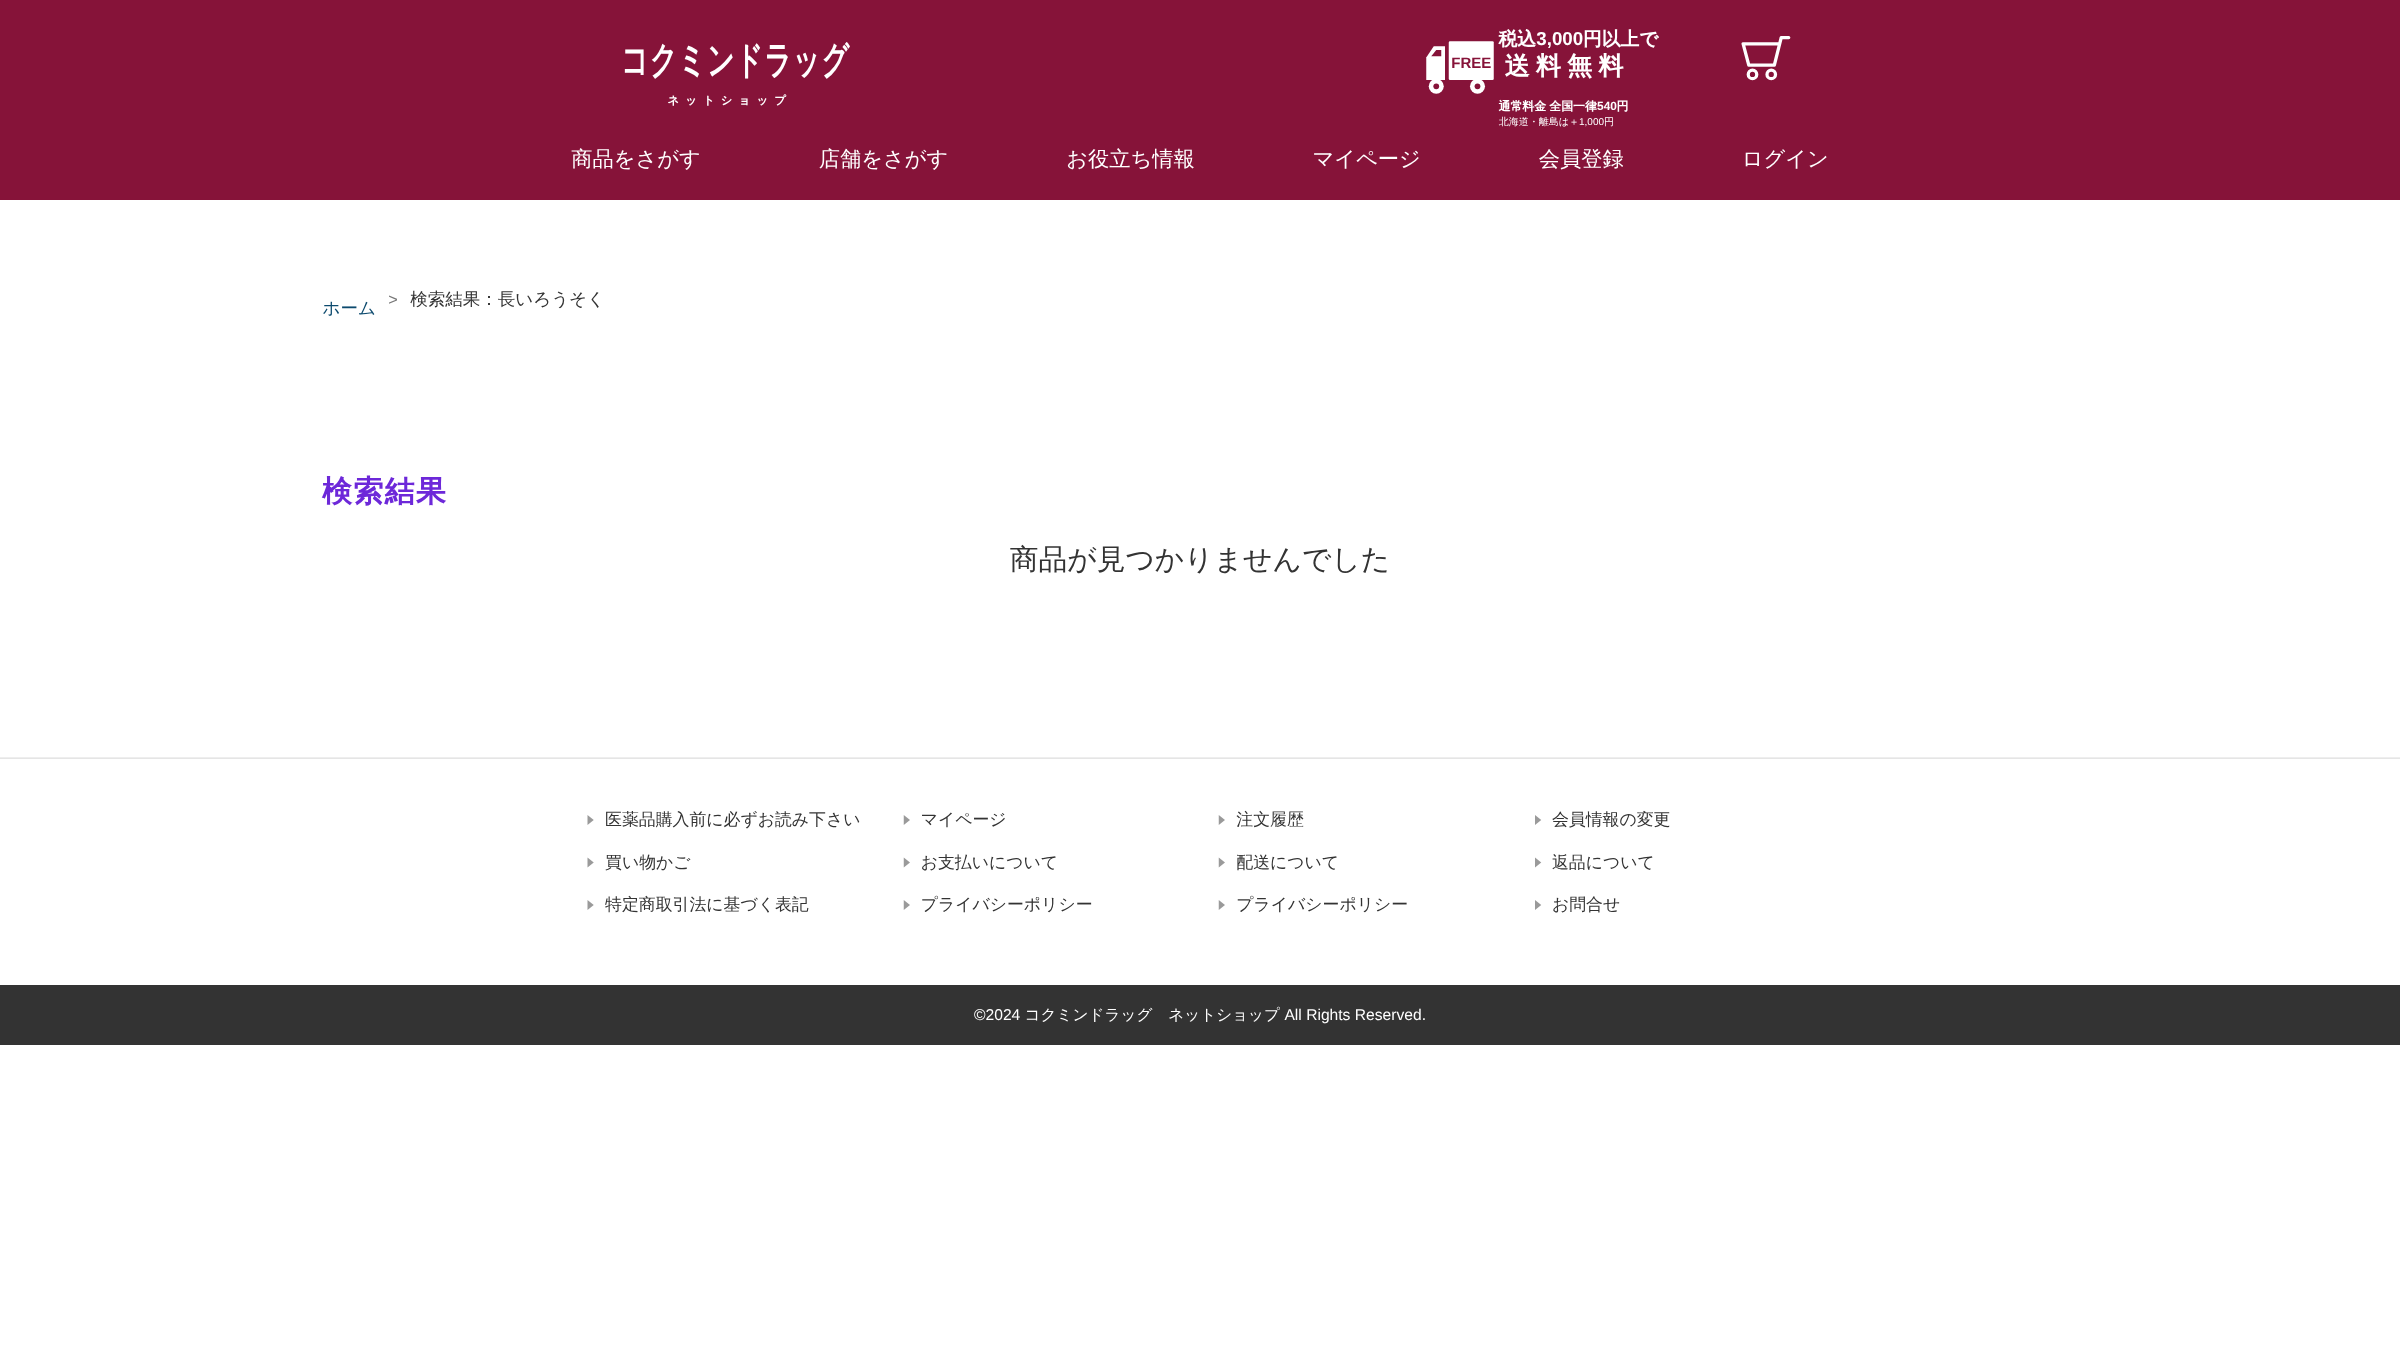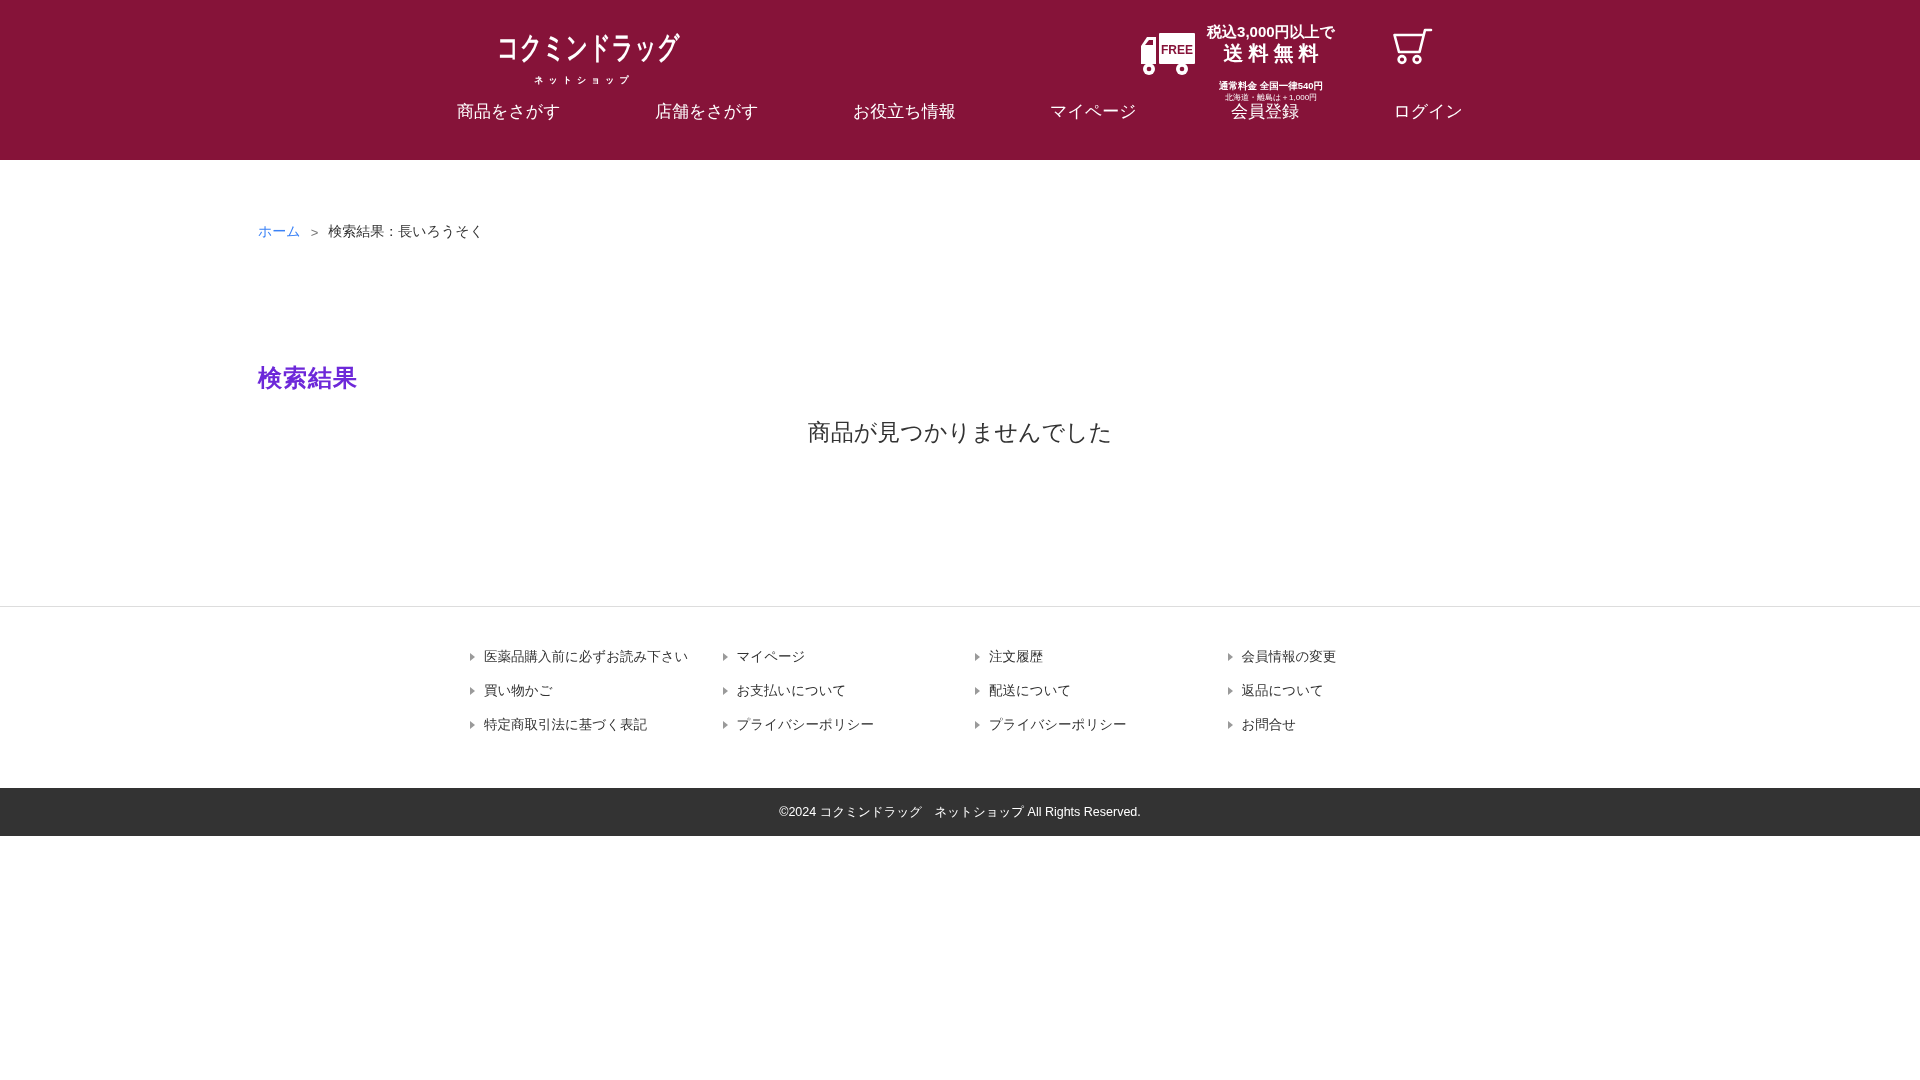--- a/index.html
+++ b/index.html
@@ -23,37 +23,37 @@
   .logo-subtitle { width: 174px; text-align: center; font-size: 9px; letter-spacing: 5px; margin-top: 5px; font-weight: bold; }
 
   .search-bar { position: absolute; left: 285px; top: 42px; width: 348px; height: 34px;
                 background: #fff; border-radius: 17px; display: flex; align-items: center;
                 padding: 0 10px 0 16px; }
   .search-input { flex: 1; border: none; outline: none; background: transparent;
                   font-size: 14px; color: #333; font-family: inherit; }
   .search-button { border: none; background: transparent; padding: 2px; cursor: pointer; display: flex; align-items: center; }
 
   .truck-wrap { position: absolute; left: 684px; top: 31px; }
-  .ship-text { position: absolute; left: 744px; top: 23px; width: 144px; text-align: center; color: #fff; line-height: 1.15; }
+  .ship-text { position: absolute; left: 744px; top: 23px; width: 144px; color: #fff; line-height: 1.15; }
   .ship-line1 { font-size: 15px; font-weight: bold; white-space: nowrap; }
   .ship-line2 { font-size: 20px; font-weight: bold; letter-spacing: 5px; margin-top: 2px; white-space: nowrap; text-indent: 5px; }
   .ship-line3 { font-size: 9.5px; margin-top: 16px; white-space: nowrap; font-weight: bold; }
   .ship-line4 { font-size: 8px; margin-top: 1px; white-space: nowrap; }
 
   .cart-button { position: absolute; left: 934px; top: 26px; display: block; }
 
-  .main-nav { position: absolute; left: 2px; right: 2px; top: 100px; display: flex; justify-content: space-between; }
+  .main-nav { position: absolute; left: 2px; right: 2px; top: 116px; display: flex; justify-content: space-between; }
   .nav-item { color: #fff; text-decoration: none; font-size: 17px; white-space: nowrap; }
 
   
   .content { width: 1404px; margin: 0 auto; }
   .main-area { height: 446px; overflow: hidden; }
 
   .breadcrumb { padding-top: 63px; font-size: 14px; color: #333; display: flex; align-items: center; gap: 10px; }
-  .breadcrumb-home { color: #3b82f6; text-decoration: none; }
+  .breadcrumb-home { color: #0c4a6e; text-decoration: none; margin-top: 15px; }
   .breadcrumb-sep { color: #777; font-size: 13px; }
 
   .page-title { margin: 121px 0 0 0; font-size: 24px; font-weight: bold; color: #6d28d9; letter-spacing: 1px; }
   .search-keyword { margin: 40px 0 0 0; text-align: center; font-size: 17px; color: #333; }
   .no-results { margin: 23px 0 0 0; text-align: center; font-size: 23px; color: #333; }
 
   
   .site-footer { border-top: 1px solid #dddddd; height: 182px; background: #fff; }
   .footer-links { width: 1040px; margin: 0 auto; padding: 40px 0 0 30px;
                   display: grid; grid-template-columns: repeat(4, 1fr); }

